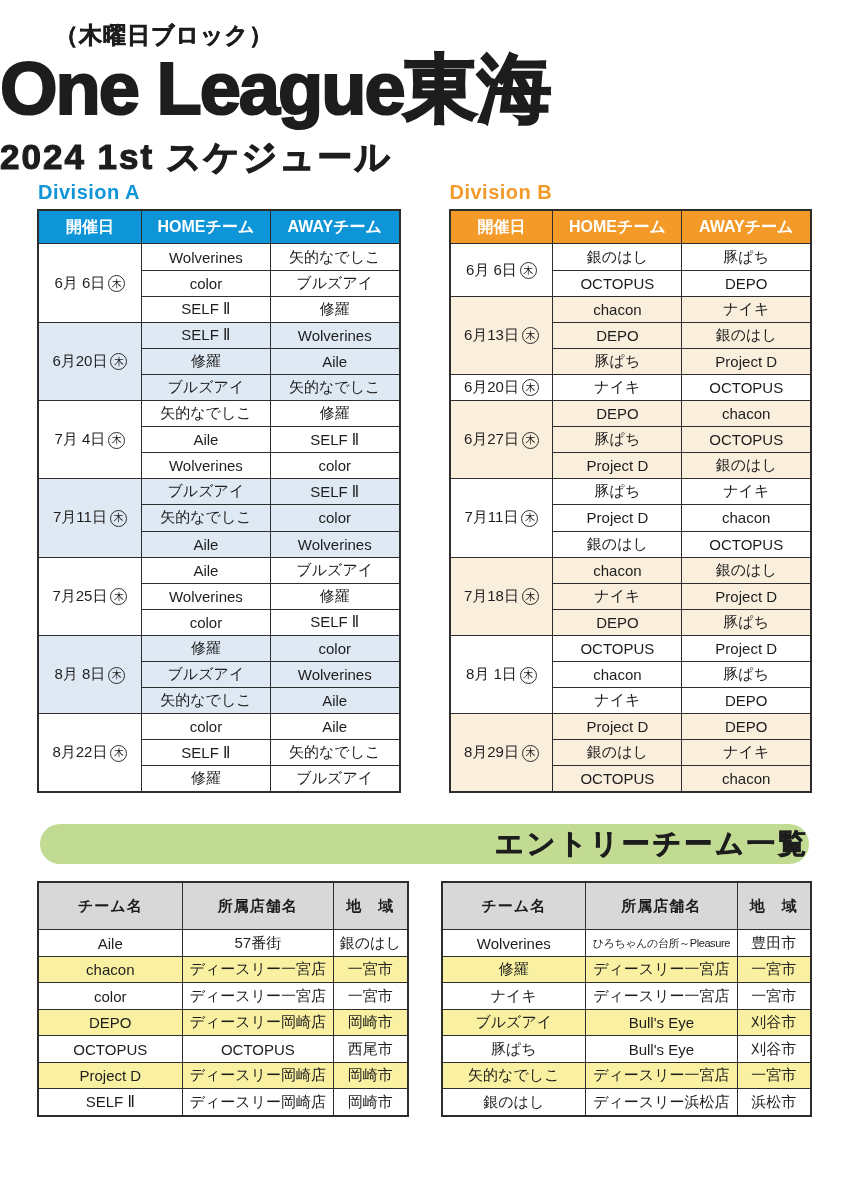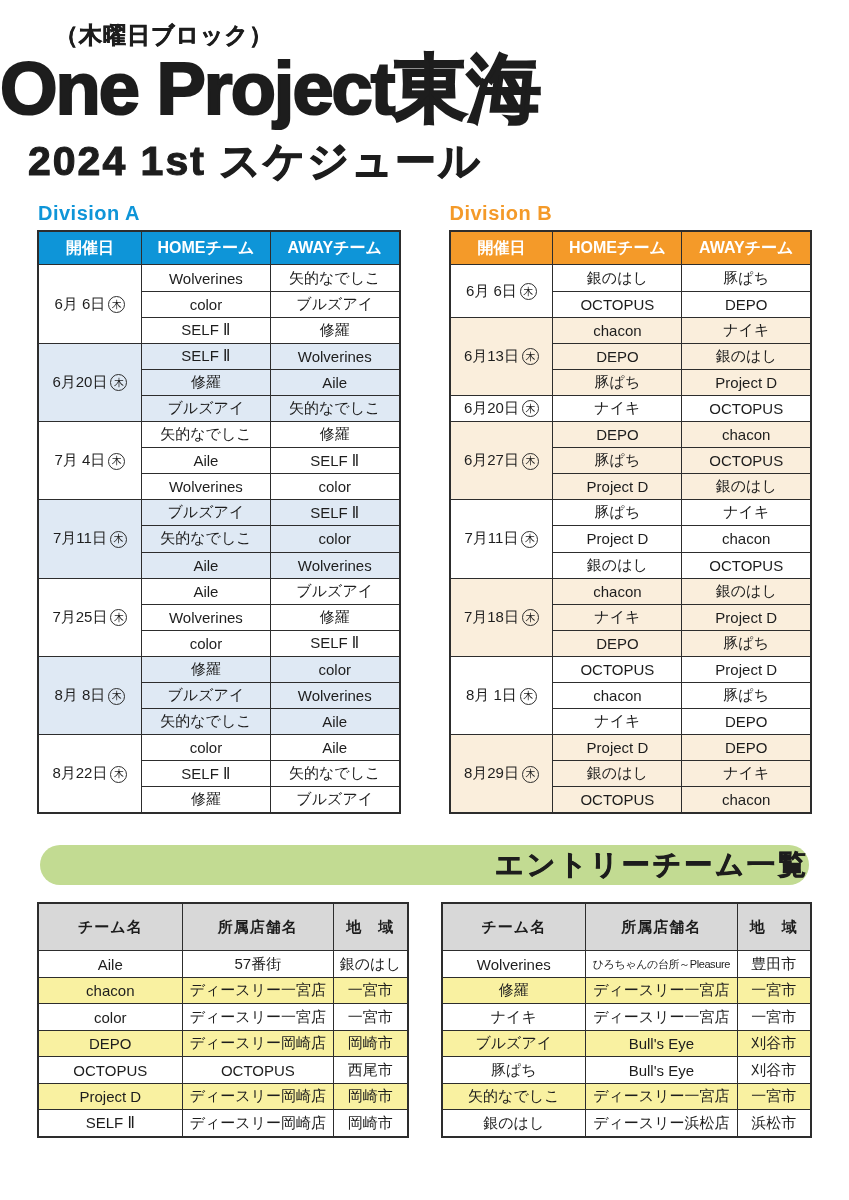--- a/index.html
+++ b/index.html
@@ -20,26 +20,26 @@
     -webkit-text-stroke:0.6px #1d1d1d;
   }
   .main-title{
     margin:0;line-height:1.02;font-size:74px;font-weight:bold;
     letter-spacing:-2px;
     -webkit-text-stroke:2.2px #1d1d1d;
     white-space:nowrap;
   }
   .main-title .cjk{letter-spacing:0;}
   .subtitle{
-    margin-top:8px;font-size:41px;font-weight:bold;letter-spacing:2px;margin-left:28px;
+    margin-top:8px;font-size:35px;font-weight:bold;letter-spacing:2px;
     -webkit-text-stroke:1.1px #1d1d1d;
   }
 
   
-  .tables-row{display:flex;gap:48px;padding:0 37px;margin-top:13px;}
+  .tables-row{display:flex;gap:48px;padding:0 37px;}
   .division{flex:1;min-width:0;}
   .div-label{font-size:20px;font-weight:bold;margin:0 0 5px 1px;letter-spacing:0.5px;}
   .div-label.a{color:#0e95d8;}
   .div-label.b{color:#f49a29;}
 
   table.schedule{border-collapse:collapse;width:100%;table-layout:fixed;border:2.5px solid #2d2d2d;}
   table.schedule col.c-date{width:28.6%;}
   table.schedule col.c-team{width:35.7%;}
   .schedule th{
     color:#ffffff;font-size:16px;font-weight:bold;height:32px;
@@ -85,21 +85,21 @@
   .entry tr.alt td{background:#f9f1a1;}
   .entry td.condensed{font-size:11px;letter-spacing:-0.4px;}
 </style>
 </head>
 <body>
 
 <div class="page">
 
   <div class="header">
     <div class="block-note">（木曜日ブロック）</div>
-    <h1 class="main-title"><span>One Project</span><span class="cjk">東海</span></h1>
+    <h1 class="main-title"><span>One League</span><span class="cjk">東海</span></h1>
     <div class="subtitle">2024 1st スケジュール</div>
   </div>
 
   <div class="tables-row">
     <div class="division">
       <div class="div-label a">Division A</div>
       <table class="schedule a" id="schedule-0">
           <colgroup>
             <col class="c-date">
             <col class="c-team">

